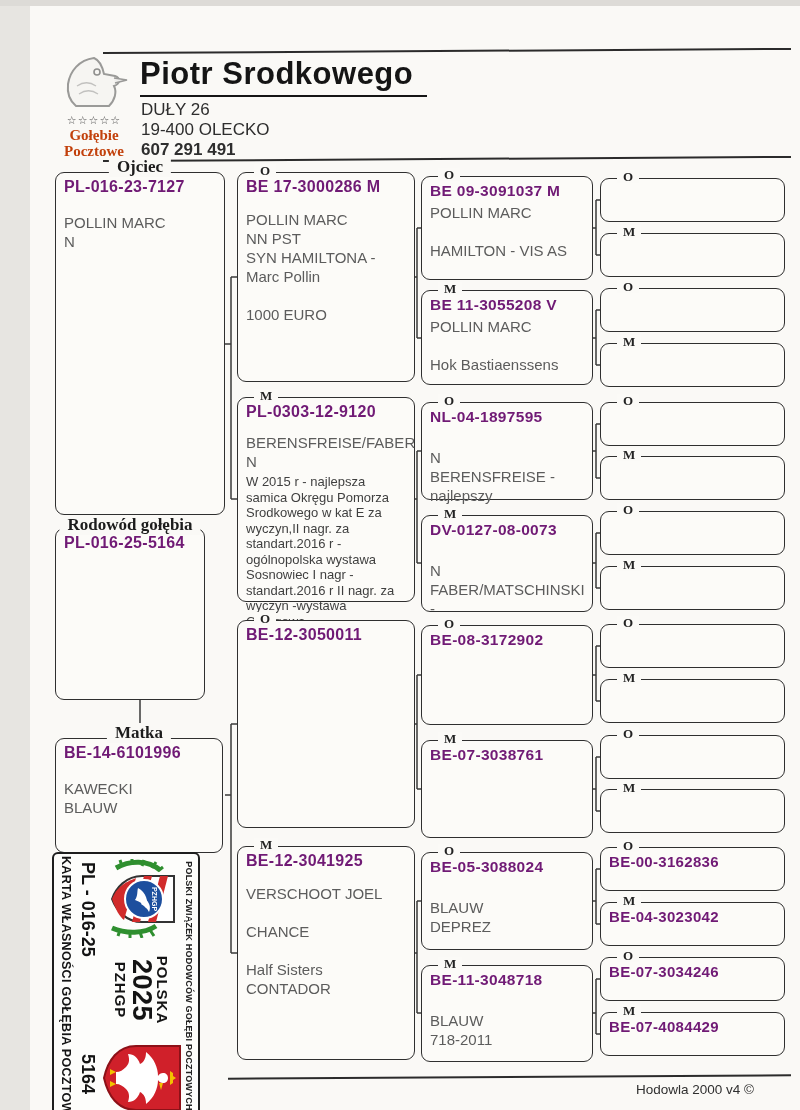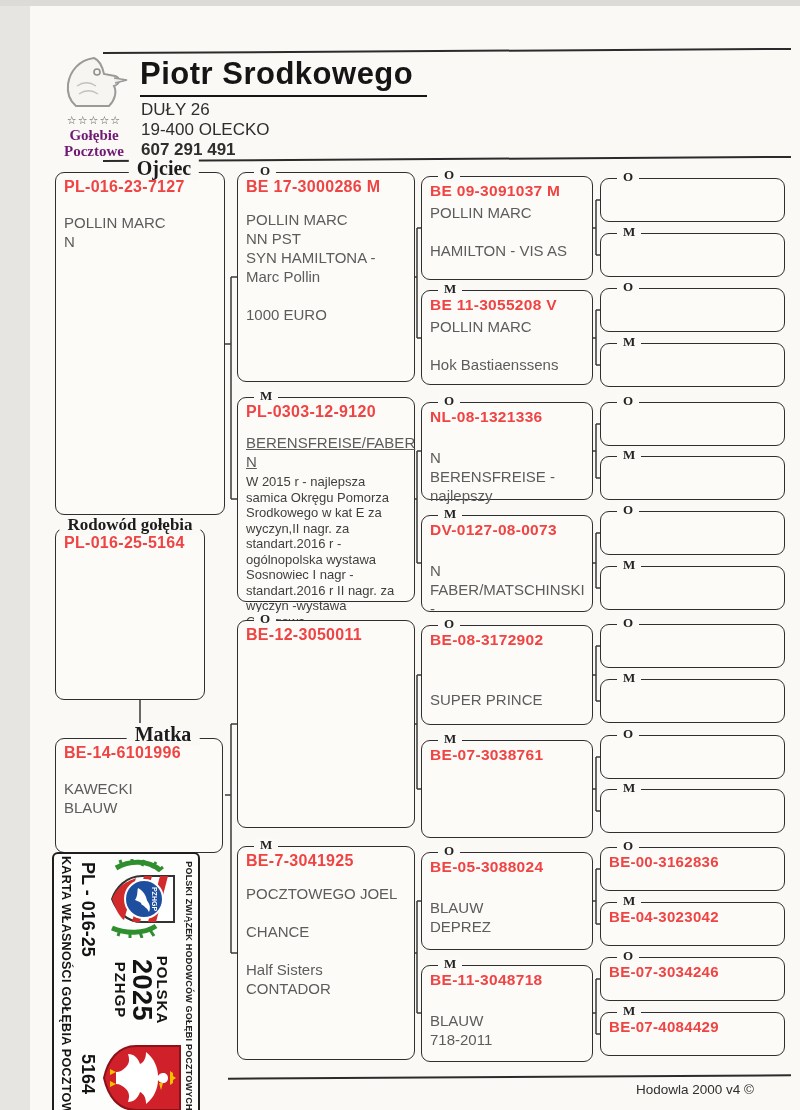--- a/index.html
+++ b/index.html
@@ -17,41 +17,41 @@
   
   .hline{position:absolute;border-top:2px solid #2b2b2b;transform:rotate(-0.35deg);}
   .breeder-name{
     position:absolute;left:140px;top:56px;
     font-size:31px;font-weight:bold;letter-spacing:0.5px;color:#151515;
     border-bottom:2.5px solid #151515;padding:0 14px 3px 0;
   }
   .addr{position:absolute;left:141px;font-size:17px;color:#2e2e2e;}
   .logo-wrap{position:absolute;left:52px;top:56px;width:84px;text-align:center;}
   .logo-stars{font-size:11px;letter-spacing:1px;color:#555;margin-top:2px;}
-  .logo-text{font-family:"Liberation Serif", serif;font-weight:bold;font-size:15px;color:#701a75;line-height:16px;}
+  .logo-text{font-family:"Liberation Serif", serif;font-weight:bold;font-size:15px;color:#c2410c;line-height:16px;}
 
   
   .box{
     position:absolute;background:#fcfbf8;
     border:1.5px solid #2f2f2f;border-radius:9px;
     box-sizing:border-box;padding:5px 8px;
   }
   .seclabel{
     position:absolute;top:-14px;left:50%;transform:translateX(-50%);
     background:#faf9f6;padding:0 8px;white-space:nowrap;
     font-family:"Liberation Serif", serif;font-weight:bold;color:#1c1c1c;
   }
-  .seclabel.big{font-size:20px;top:-16px;margin-left:24px;}
+  .seclabel.big{font-size:17px;top:-16px;}
   .seclabel.small{font-size:17px;}
   .sex{
     position:absolute;top:-9px;left:16px;background:#fbfaf7;
     padding:0 6px;font-family:"Liberation Serif", serif;
     font-weight:bold;font-size:13px;color:#222;line-height:13px;
   }
-  .ring{font-size:16px;font-weight:bold;color:#ef4444;letter-spacing:0.3px;}
+  .ring{font-size:16px;font-weight:bold;color:#701a75;letter-spacing:0.3px;}
   .lines{margin-top:14px;font-size:15px;line-height:19px;color:#5c5c5c;white-space:pre-line;}
   .col1 .lines{margin-top:17px;}
   .g3 .ring{font-size:15.5px;}
   .g3 .lines{margin-top:3px;}
   .b4 .ring{font-size:15px;}
   .note{margin-top:3px;font-size:13px;line-height:15.5px;color:#3f3f3f;}
 
   svg.connectors{position:absolute;left:0;top:0;pointer-events:none;}
 
   
@@ -150,34 +150,34 @@
   <div class="lines">POLLIN MARC
 NN PST
 SYN HAMILTONA - Marc Pollin
 
 1000 EURO</div>
 </div>
 
 <div class="box g2" style="left:237px;top:397px;width:178px;height:205px;">
   <span class="sex">M</span>
   <div class="ring">PL-0303-12-9120</div>
-  <div class="lines" style="margin-top:12px;text-decoration:underline;">BERENSFREISE/FABER
+  <div class="lines" style="margin-top:12px;">BERENSFREISE/FABER
 N</div>
   <div class="note">W 2015 r - najlepsza samica Okręgu Pomorza Srodkowego w kat E za wyczyn,II nagr. za standart.2016 r -ogólnopolska wystawa Sosnowiec I nagr - standart.2016 r II nagr. za wyczyn -wystawa Okręgowa</div>
 </div>
 
 <div class="box g2" style="left:237px;top:620px;width:178px;height:208px;">
   <span class="sex">O</span>
   <div class="ring">BE-12-3050011</div>
 </div>
 
 <div class="box g2" style="left:237px;top:846px;width:178px;height:214px;">
   <span class="sex">M</span>
-  <div class="ring">BE-7-3041925</div>
-  <div class="lines">POCZTOWEGO JOEL
+  <div class="ring">BE-12-3041925</div>
+  <div class="lines">VERSCHOOT JOEL
 
 CHANCE
 
 Half Sisters CONTADOR</div>
 </div>
 
 <div class="box g3" style="left:421px;top:176px;width:172px;height:104px;">
   <span class="sex">O</span>
   <div class="ring">BE 09-3091037 M</div>
   <div class="lines">POLLIN MARC
@@ -186,38 +186,35 @@
 </div>
 <div class="box g3" style="left:421px;top:290px;width:172px;height:95px;">
   <span class="sex">M</span>
   <div class="ring">BE 11-3055208 V</div>
   <div class="lines">POLLIN MARC
 
 Hok Bastiaenssens</div>
 </div>
 <div class="box g3" style="left:421px;top:402px;width:172px;height:98px;">
   <span class="sex">O</span>
-  <div class="ring">NL-08-1321336</div>
+  <div class="ring">NL-04-1897595</div>
   <div class="lines">
 N
 BERENSFREISE -najlepszy</div>
 </div>
 <div class="box g3" style="left:421px;top:515px;width:172px;height:97px;">
   <span class="sex">M</span>
   <div class="ring">DV-0127-08-0073</div>
   <div class="lines">
 N
 FABER/MATSCHINSKI -</div>
 </div>
 <div class="box g3" style="left:421px;top:625px;width:172px;height:100px;">
   <span class="sex">O</span>
   <div class="ring">BE-08-3172902</div>
-  <div class="lines">
-
-SUPER PRINCE</div>
 </div>
 <div class="box g3" style="left:421px;top:740px;width:172px;height:98px;">
   <span class="sex">M</span>
   <div class="ring">BE-07-3038761</div>
 </div>
 <div class="box g3" style="left:421px;top:852px;width:172px;height:98px;">
   <span class="sex">O</span>
   <div class="ring">BE-05-3088024</div>
   <div class="lines">
 BLAUW

